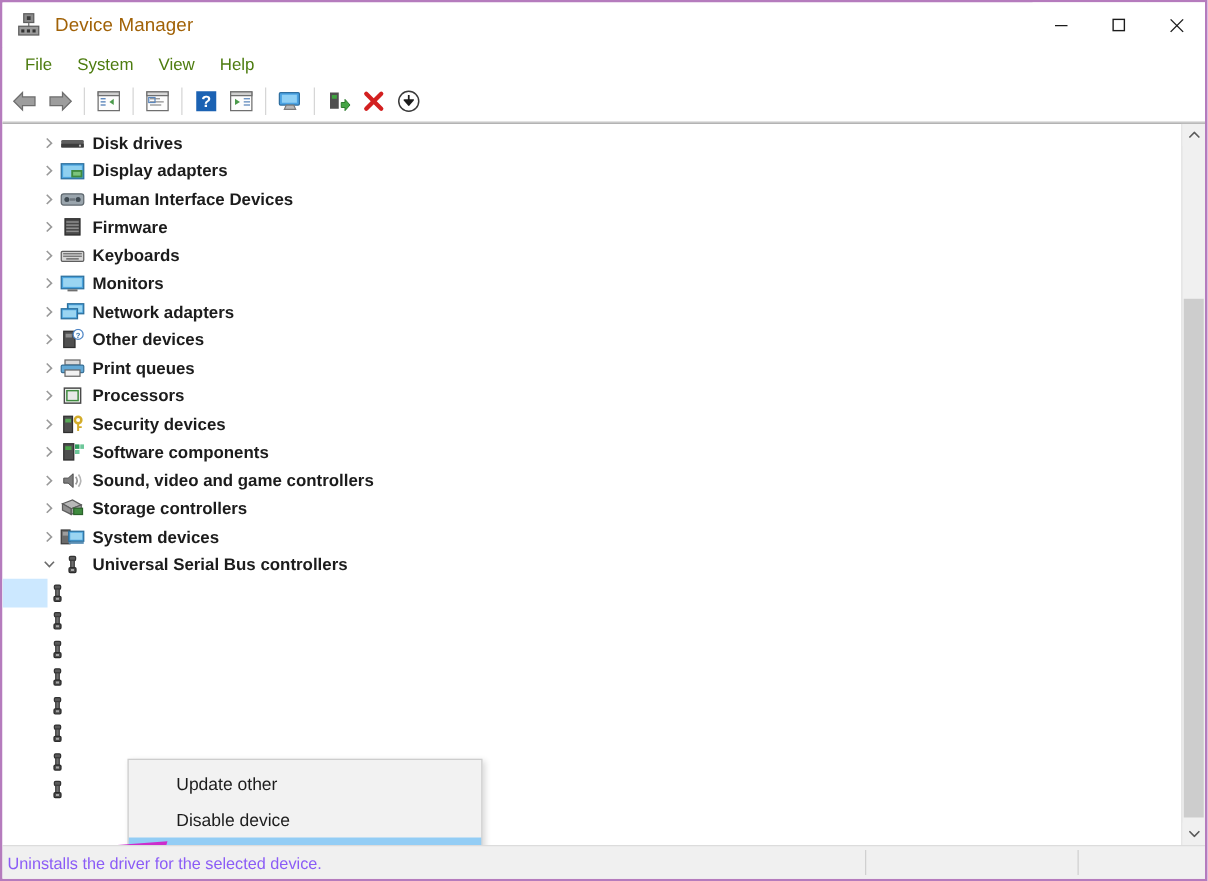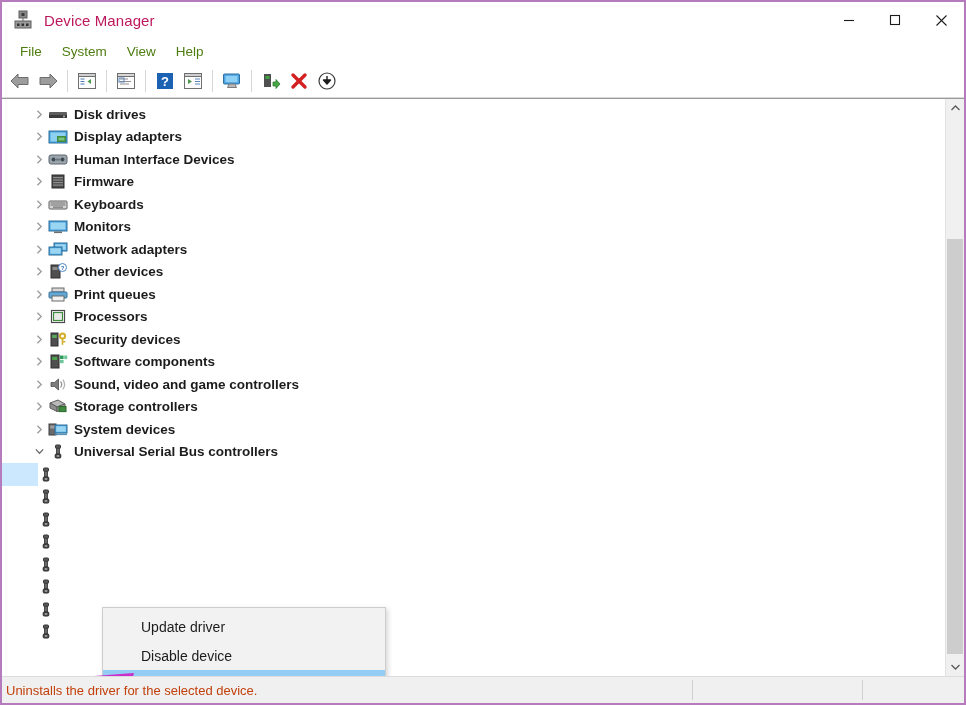--- a/index.html
+++ b/index.html
@@ -24,21 +24,21 @@
     height:36px;flex:0 0 36px;
     display:flex;align-items:center;
     background:#ffffff;
     position:relative;
   }
   .title-icon{
     width:22px;height:22px;margin-left:10px;margin-right:10px;
     position:relative;flex:0 0 22px;
   }
   .title-text{
-    font-size:15px;color:#be185d;letter-spacing:.1px;
+    font-size:15px;color:#a16207;letter-spacing:.1px;
   }
   .win-buttons{margin-left:auto;display:flex;height:36px;}
   .win-btn{
     width:46px;height:36px;display:flex;align-items:center;justify-content:center;
     background:#ffffff;
   }
   .win-btn svg{display:block;}
 
   
   .menubar{
@@ -118,21 +118,21 @@
   .vs-thumb{
     position:absolute;left:1px;width:16px;background:#cdcdcd;
   }
 
   
   .statusbar{
     height:26px;flex:0 0 26px;
     background:#f0f0f0;
     border-top:1px solid #dcdcdc;
     display:flex;align-items:center;
-    font-size:13px;color:#c2410c;
+    font-size:13px;color:#8b5cf6;
     position:relative;
   }
   .sb-text{padding-left:4px;}
   .sb-div{position:absolute;top:3px;bottom:3px;width:1px;background:#d0d0d0;}
 
   
   .ctxmenu{
     position:absolute;
     left:100px;top:508px;
     width:284px;
@@ -581,21 +581,21 @@
               <rect x="7.2" y="11" width="5.6" height="4" rx="1" fill="#4d4d4d" stroke="#2b2b2b"></rect>
               <rect x="8.8" y="12.2" width="2.4" height="1.6" fill="#a5a5a5"></rect>
             </svg></span>
         </div>
       </div>
 
     <div class="occl-text">1.10 (Microsoft)</div>
 
     <div class="ctxmenu" id="ctx-root">
         <div class="ctx-item">
-          <span>Update driver</span>
+          <span>Update other</span>
         </div>
         <div class="ctx-item">
           <span>Disable device</span>
         </div>
         <div class="ctx-item hl"></div>
       </div>
 
     <svg class="arrow-svg" viewBox="0 0 200 115">
       <path d="M6 104 L99 29 L92 22 L132 19 L121 57 L113 49 L17 112 Z" fill="#cc2ecc"></path>
     </svg>

